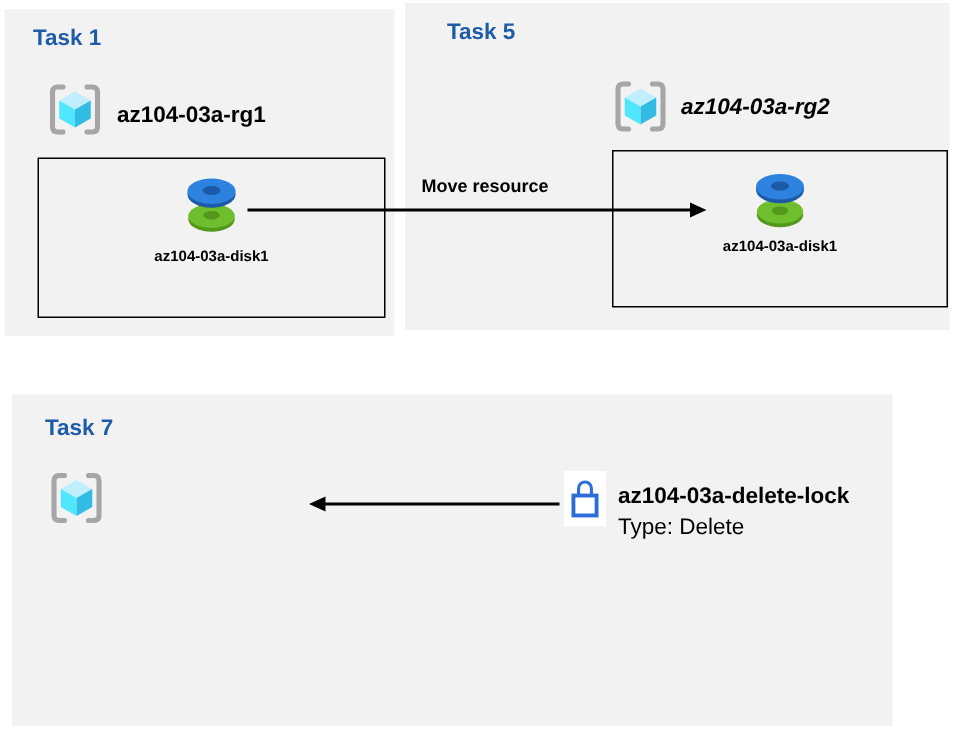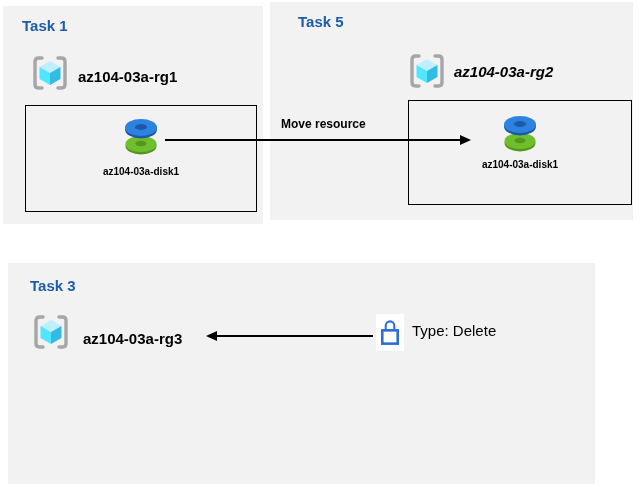--- a/index.html
+++ b/index.html
@@ -98,43 +98,43 @@
         <ellipse cx="22" cy="27.5" rx="5.5" ry="2.8" fill="var(--disk-green-rim)"></ellipse>
         <ellipse cx="22" cy="13.5" rx="16" ry="9" fill="var(--disk-blue-rim)"></ellipse>
         <ellipse cx="22" cy="11.5" rx="16" ry="8.5" fill="var(--disk-blue)"></ellipse>
         <ellipse cx="22" cy="11" rx="6" ry="3" fill="var(--disk-blue-rim)"></ellipse>
       </svg>
       <div class="disk-label">az104-03a-disk1</div>
     </div>
   </div>
 
   <div class="panel p3">
-    <div class="panel-title">Task 3</div>
+    <div class="panel-title">Task 7</div>
 
     <svg class="rg-icon" viewBox="0 0 40 40">
       <path d="M12 5 H8.5 Q5 5 5 8.5 V31.5 Q5 35 8.5 35 H12" fill="none" stroke="var(--bracket-gray)" stroke-width="3.4" stroke-linecap="round"></path>
       <path d="M28 5 H31.5 Q35 5 35 8.5 V31.5 Q35 35 31.5 35 H28" fill="none" stroke="var(--bracket-gray)" stroke-width="3.4" stroke-linecap="round"></path>
       <polygon points="20,8 30.5,14 20,20 9.5,14" fill="var(--cube-top)"></polygon>
       <polygon points="9.5,14 20,20 20,32 9.5,26" fill="var(--cube-left)"></polygon>
       <polygon points="30.5,14 20,20 20,32 30.5,26" fill="var(--cube-right)"></polygon>
     </svg>
-    <div class="rg-label">az104-03a-rg3</div>
 
   </div>
 
   <div class="move-label">Move resource</div>
   <div class="arrow-line" style="left:165px;top:139px;width:296px;"></div>
   <div class="arrowhead-right" style="left:460px;top:135px;"></div>
 
   <div class="arrow-line" style="left:216px;top:335px;width:157px;"></div>
   <div class="arrowhead-left" style="left:206px;top:331px;"></div>
 
   <div class="lock-badge">
     <svg viewBox="0 0 28 37" width="24" height="33">
       <path d="M9 16 v-5.5 a5 5 0 0 1 10 0 V16" fill="none" stroke="var(--lock-blue)" stroke-width="2.4"></path>
       <rect x="5" y="16" width="18" height="15.5" fill="none" stroke="var(--lock-blue)" stroke-width="3"></rect>
     </svg>
   </div>
   <div class="lock-text">
+    <div class="lock-name">az104-03a-delete-lock</div>
     <div><span class="lock-type-label">Type:</span> <span>Delete</span></div>
   </div>
 
 </div>
 
 </body></html>

